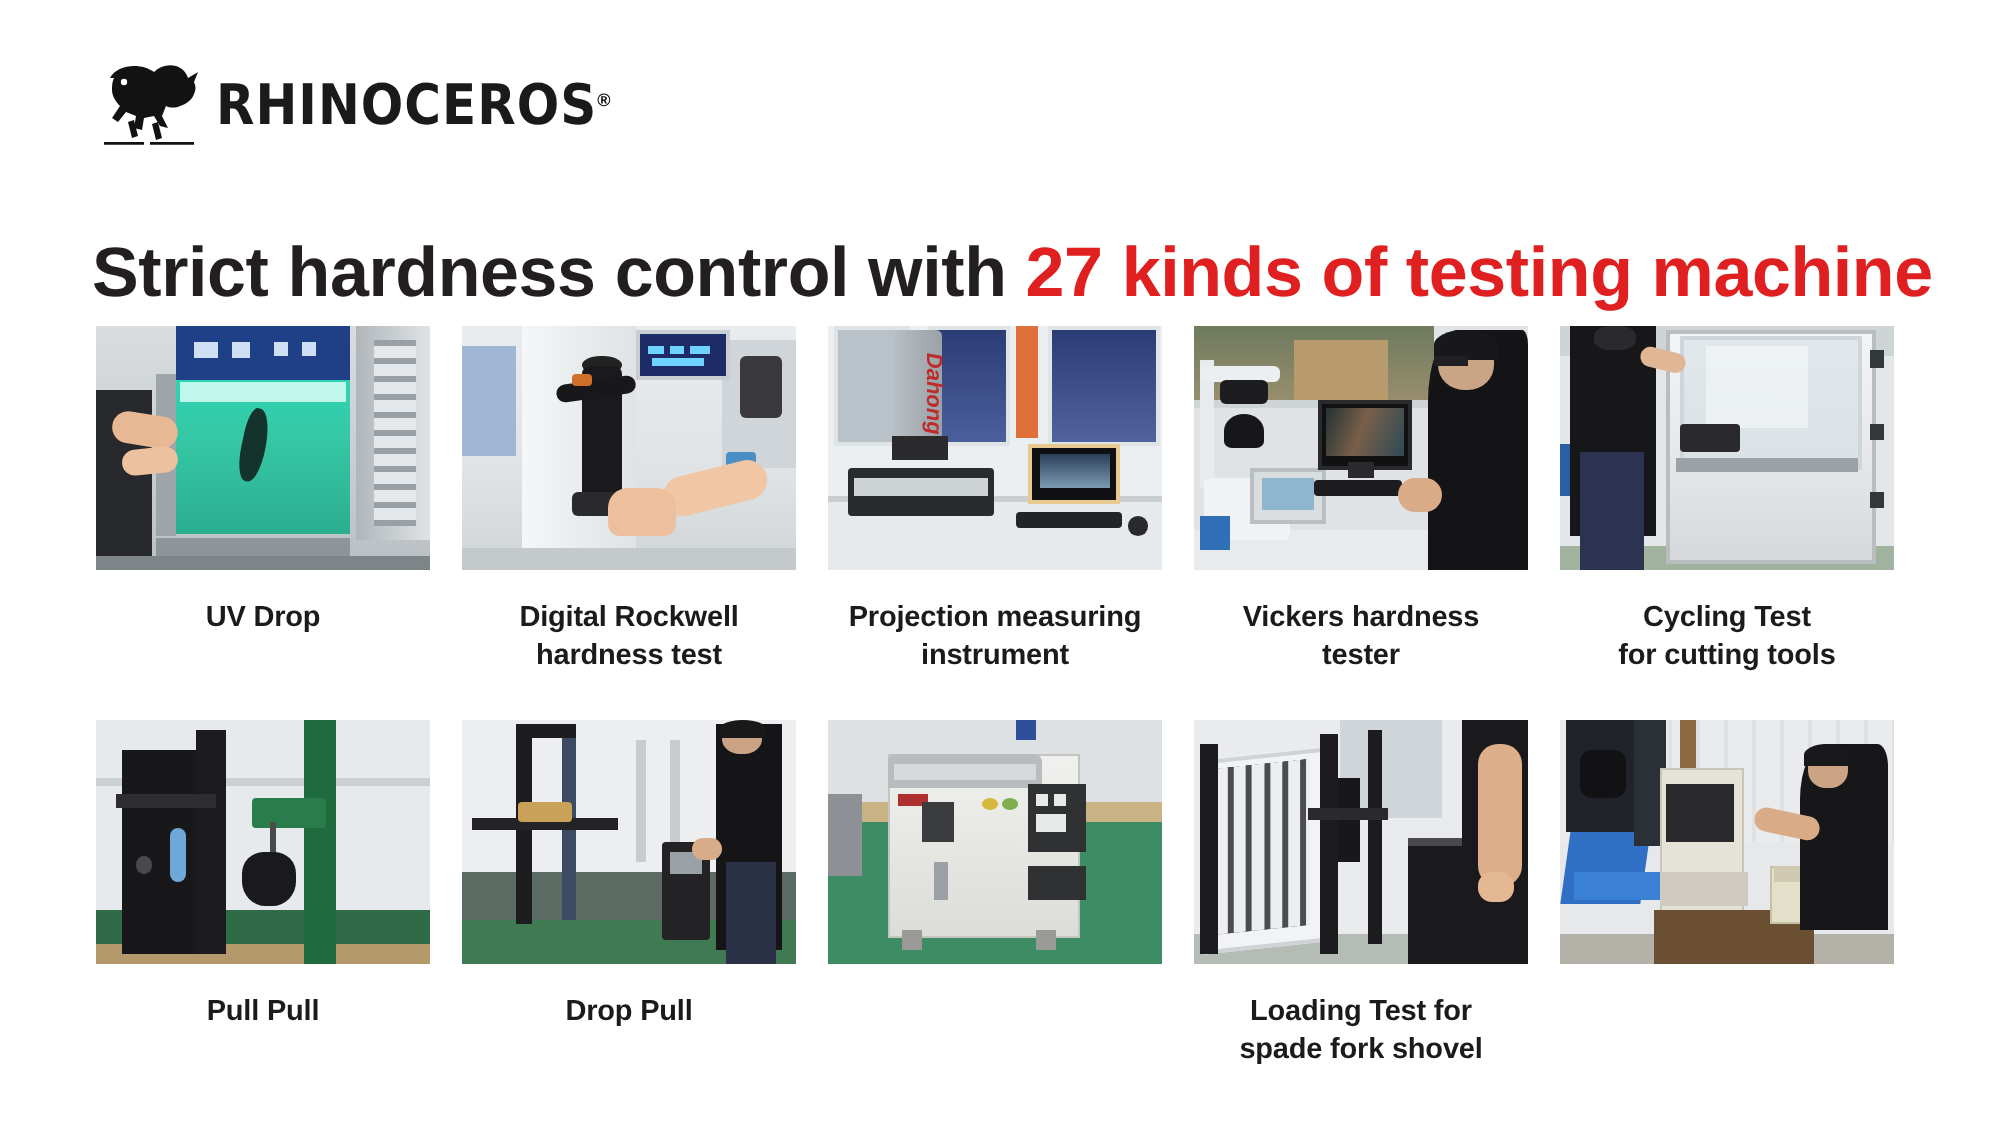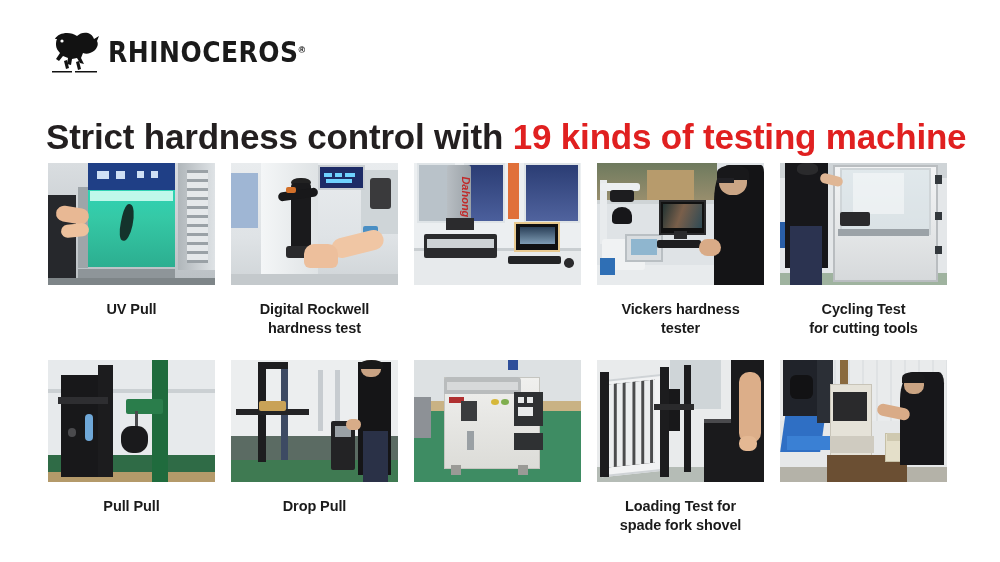--- a/index.html
+++ b/index.html
@@ -255,21 +255,21 @@
         <path fill="#121212" d="M31 34l2 8-3 1-2-8z"></path>
         <circle cx="14" cy="14" r="1.6" fill="#fff"></circle>
         <path fill="#121212" d="M4 44h20v1.4H4zM27 44h22v1.4H27z"></path>
       </svg>
     </span>
     <span class="logo-word">RHINOCEROS</span>
     <span class="logo-reg">®</span>
   </div>
 
   <h1 class="headline">
-    <span>Strict hardness control with </span><span class="accent">19 kinds of testing machine</span>
+    <span>Strict hardness control with </span><span class="accent">27 kinds of testing machine</span>
   </h1>
 
   <div class="grid">
 
     <div class="row">
 
       <div class="cell">
         <div class="photo">
           <div class="scene">
             <div class="bx uv-wall"></div>
@@ -285,21 +285,21 @@
               <div class="led" style="left:72%;top:30%;width:8%;height:26%;"></div>
             </div>
             <div class="bx uv-door"></div>
             <div class="bx uv-base"></div>
             <div class="bx uv-person"></div>
             <div class="bx uv-arm"></div>
               <div class="bx uv-arm2"></div>
             <div class="bx uv-floor"></div>
           </div>
         </div>
-        <div class="caption">UV Pull</div>
+        <div class="caption">UV Drop</div>
       </div>
 
       <div class="cell">
         <div class="photo">
           <div class="scene">
             <div class="bx rk-bg"></div>
             <div class="bx rk-blue"></div>
             <div class="bx rk-right"></div>
               <div class="bx rk-scope"></div>
             <div class="bx rk-body"></div>
@@ -338,20 +338,21 @@
             <div class="bx pj-head"></div>
             <div class="bx pj-stage"></div>
               <div class="bx pj-stage2"></div>
             <div class="bx pj-mon">
                 <i></i>
               </div>
             <div class="bx pj-kb"></div>
               <div class="bx pj-mouse"></div>
           </div>
         </div>
+        <div class="caption">Projection measuring<br>instrument</div>
       </div>
 
       <div class="cell">
         <div class="photo">
           <div class="scene">
             <div class="bx vk-bg"></div>
             <div class="bx vk-win"></div>
               <div class="bx vk-wood"></div>
             <div class="bx vk-winbar"></div>
             <div class="bx vk-desk"></div>

